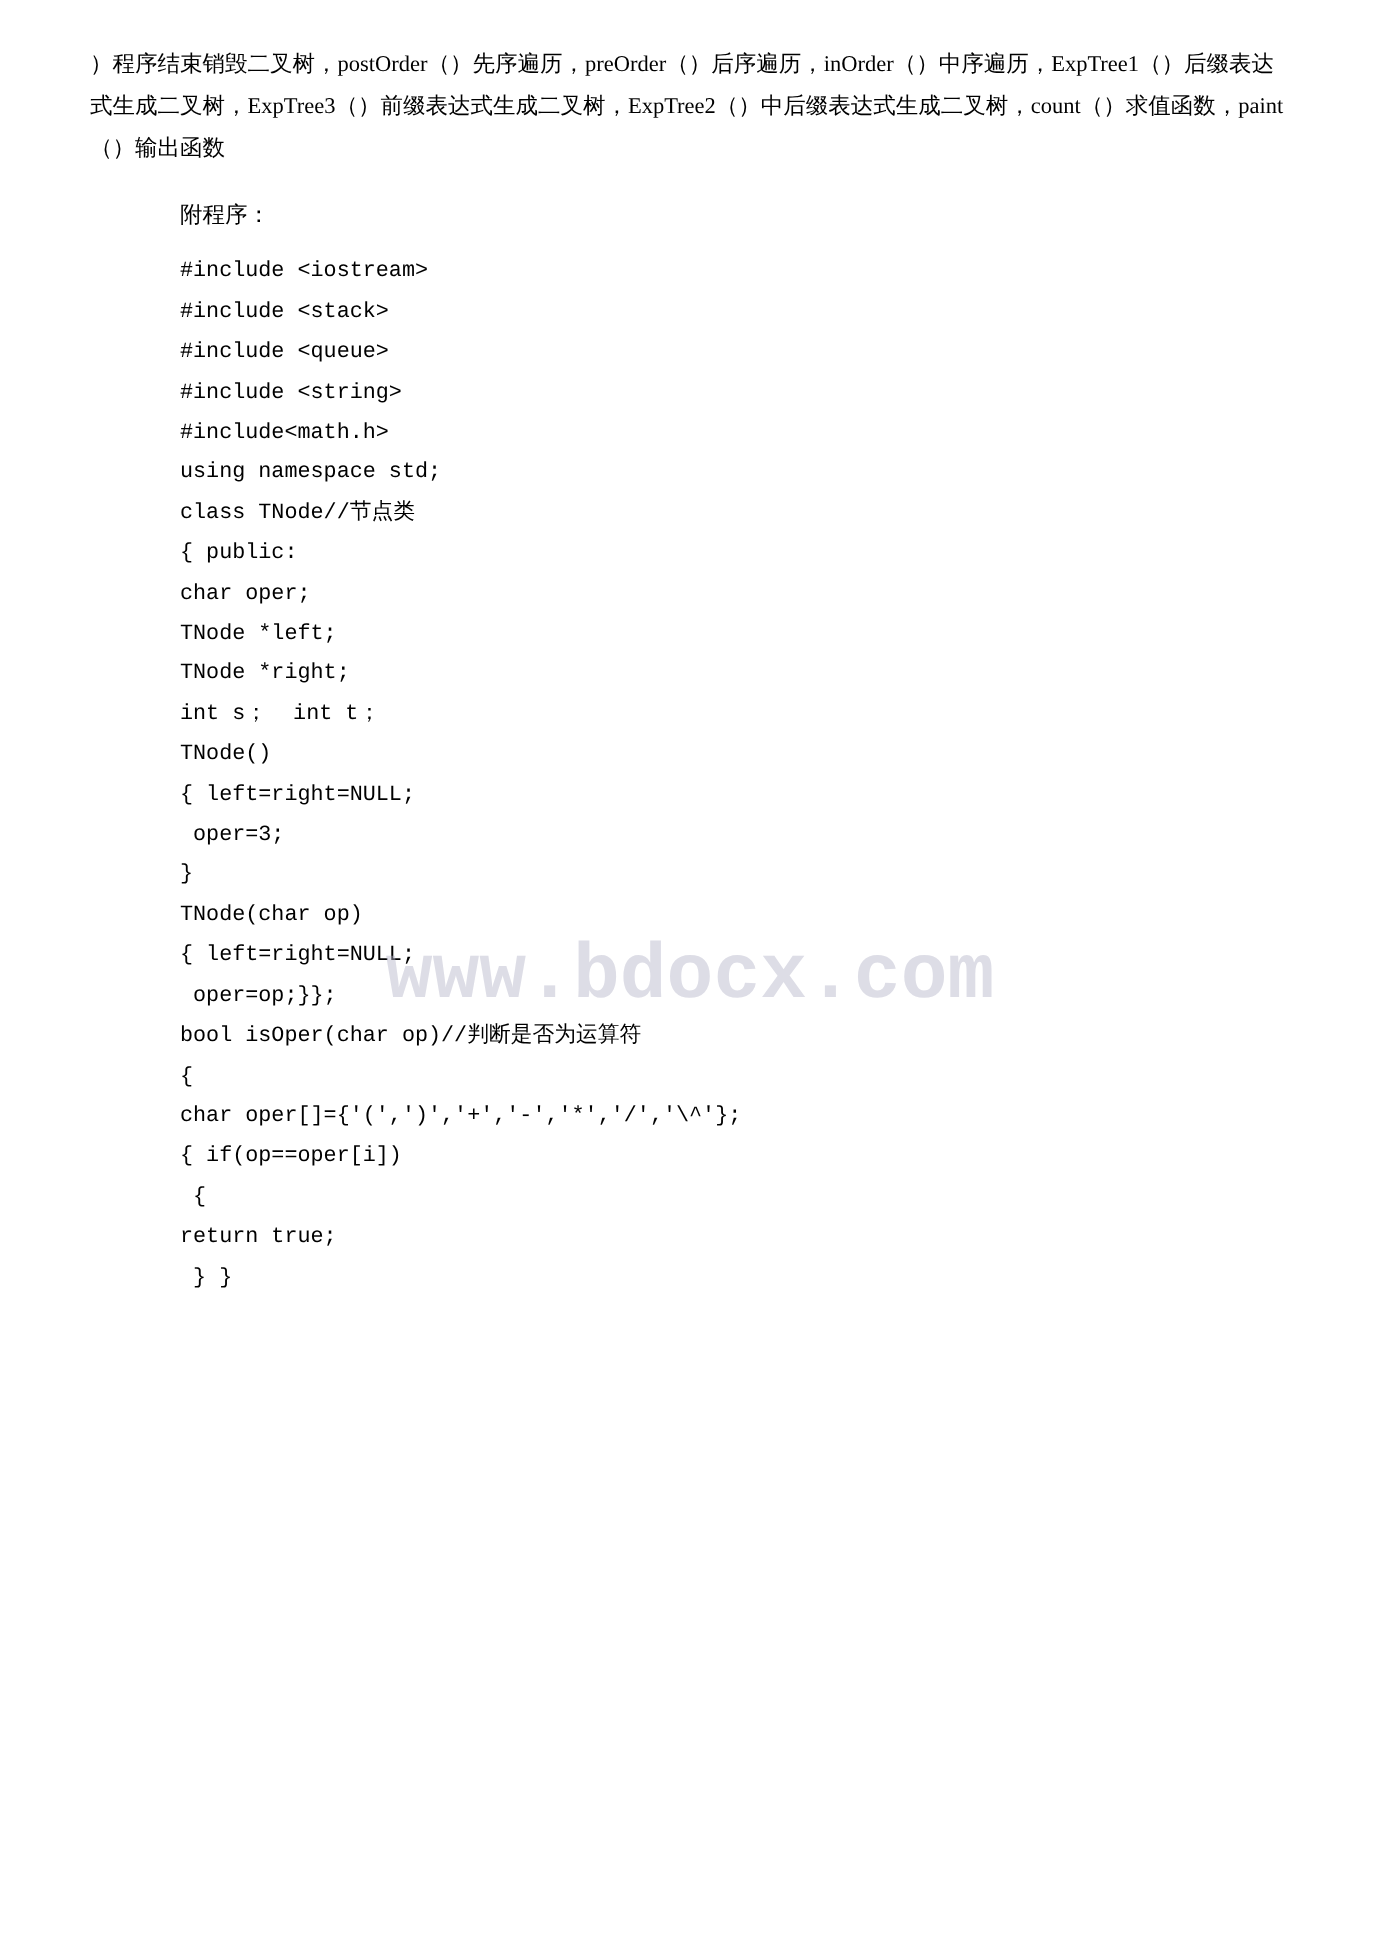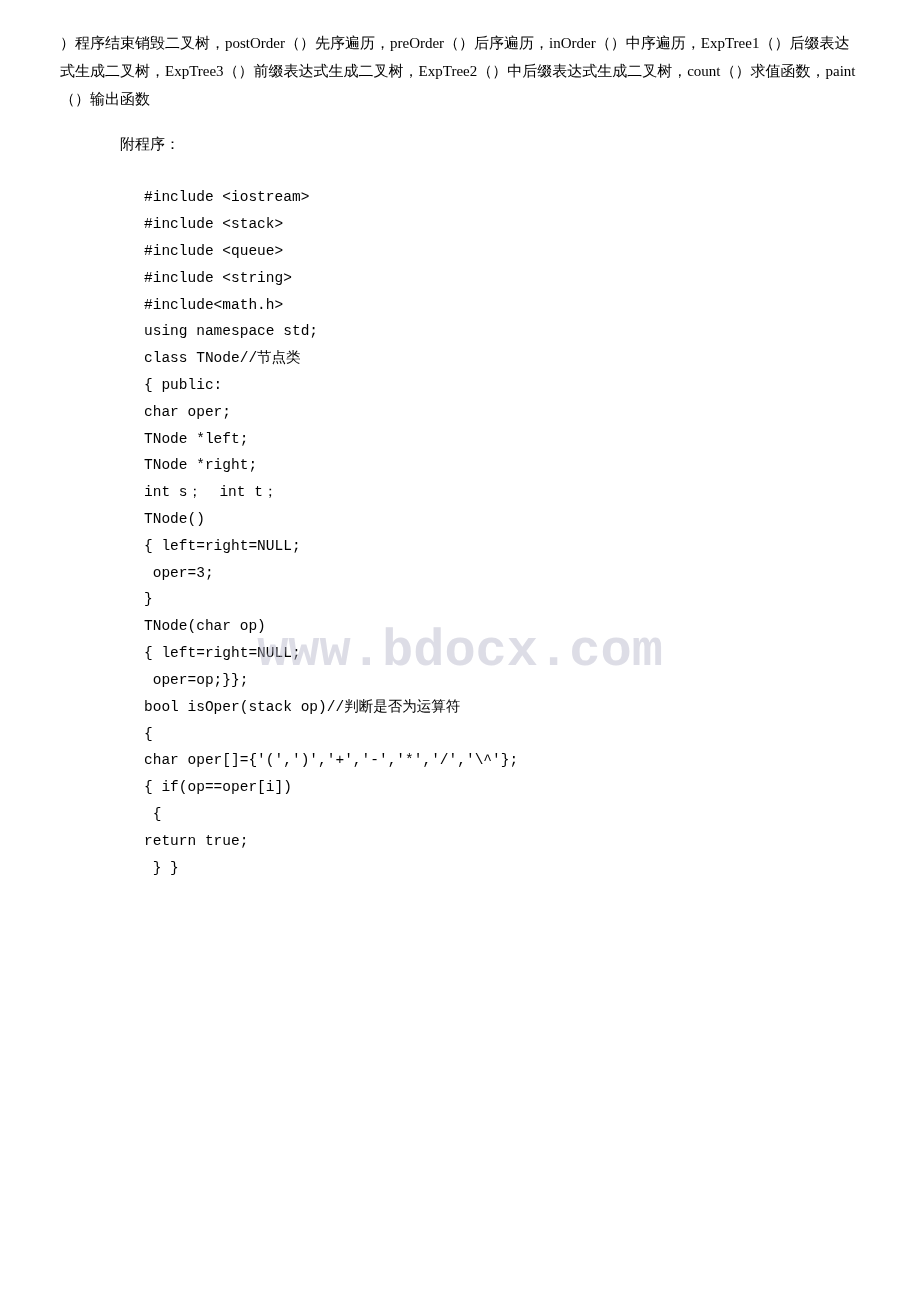--- a/index.html
+++ b/index.html
@@ -26,27 +26,27 @@
 
     .intro-paragraph {
       font-size: 15px;
       line-height: 1.85;
       margin-bottom: 18px;
       text-indent: 0;
     }
 
     .section-label {
       margin-left: 60px;
-      margin-bottom: 26px;
+      margin-bottom: 10px;
       font-size: 15px;
       line-height: 1.8;
     }
 
     .code-block {
-      margin-left: 84px;
+      margin-left: 60px;
       font-family: "Courier New", Courier, monospace;
       font-size: 14.5px;
       line-height: 1.85;
       color: #000;
     }
 
     .code-line {
       display: block;
       white-space: pre;
     }
@@ -90,21 +90,21 @@
       <span class="code-line">TNode *left;</span>
       <span class="code-line">TNode *right;</span>
       <span class="code-line">int s；  int t；</span>
       <span class="code-line">TNode()</span>
       <span class="code-line">{ left=right=NULL;</span>
       <span class="code-line"> oper=3;</span>
       <span class="code-line">}</span>
       <span class="code-line">TNode(char op)</span>
       <span class="code-line">{ left=right=NULL;</span>
       <span class="code-line"> oper=op;}};</span>
-      <span class="code-line">bool isOper(stack op)//判断是否为运算符</span>
+      <span class="code-line">bool isOper(char op)//判断是否为运算符</span>
       <span class="code-line">{</span>
       <span class="code-line">char oper[]={'(',')','+','-','*','/','\^'};</span>
       <span class="code-line">{ if(op==oper[i])</span>
       <span class="code-line"> {</span>
       <span class="code-line">return true;</span>
       <span class="code-line"> } }</span>
     </div>
 
 </div>
 

